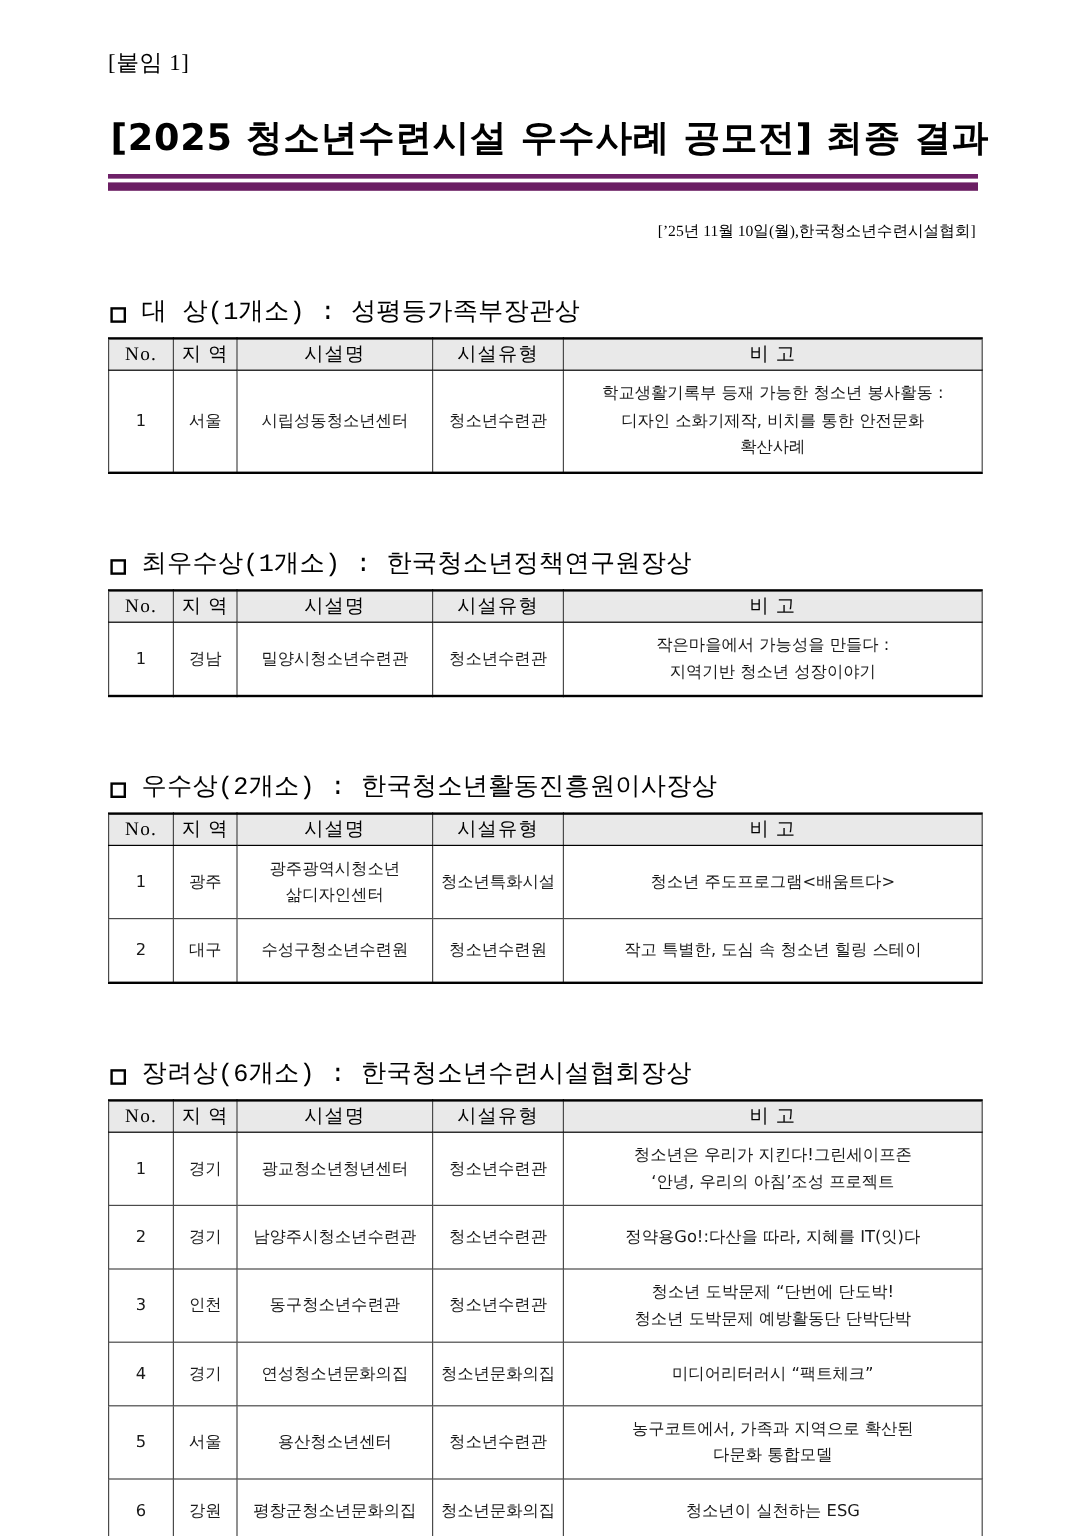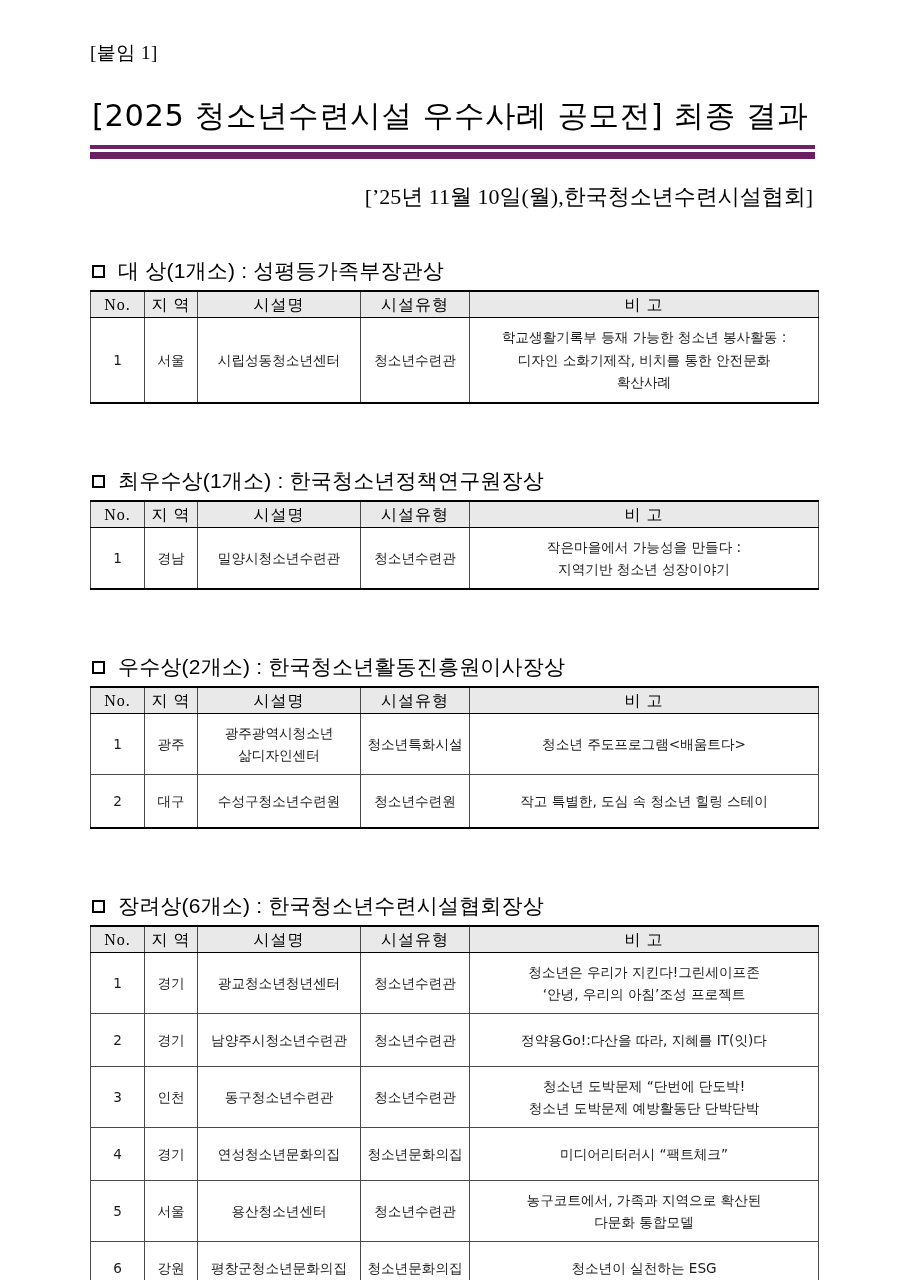--- a/index.html
+++ b/index.html
@@ -30,21 +30,21 @@
     font-family: "Liberation Serif", "DejaVu Serif", serif;
     font-size: 19px;
     letter-spacing: 0.5px;
     line-height: 1;
     margin: 0 0 36px 0;
   }
 
   
   .doc-title {
     font-family: "DejaVu Sans", "Liberation Sans", sans-serif;
-    font-weight: normal;
+    font-weight: bold;
     font-size: 30.5px;
     letter-spacing: 0.6px;
     line-height: 1.15;
     white-space: nowrap;
     margin: 0;
     padding: 0 0 0 2px;
   }
 
   .rule-wrap {
     margin: 12px 0 0 0;
@@ -61,21 +61,21 @@
   }
   .rule-thick {
     height: 7px;
     background: #6b1f63;
     width: 100%;
   }
 
   .doc-subtitle {
     text-align: right;
     font-family: "Liberation Serif", "DejaVu Serif", serif;
-    font-size: 22px;
+    font-size: 13px;
     line-height: 1;
     margin: 27px 0 0 0;
     padding-right: 2px;
     white-space: nowrap;
   }
 
   
   .section {
     margin-top: 66px;
   }
@@ -92,21 +92,21 @@
     height: 13px;
     border: 2.5px solid #000;
     box-sizing: border-box;
     display: inline-block;
     margin-right: 13px;
     flex: 0 0 auto;
     position: relative;
     top: 1px;
   }
   .section-title {
-    font-family: Liberation Sans, sans-serif;
+    font-family: Liberation Mono, monospace;
     font-size: 21px;
     letter-spacing: 0.2px;
     white-space: nowrap;
   }
 
   
   table.award-table {
     border-collapse: collapse;
     width: 723px;
     table-layout: fixed;

